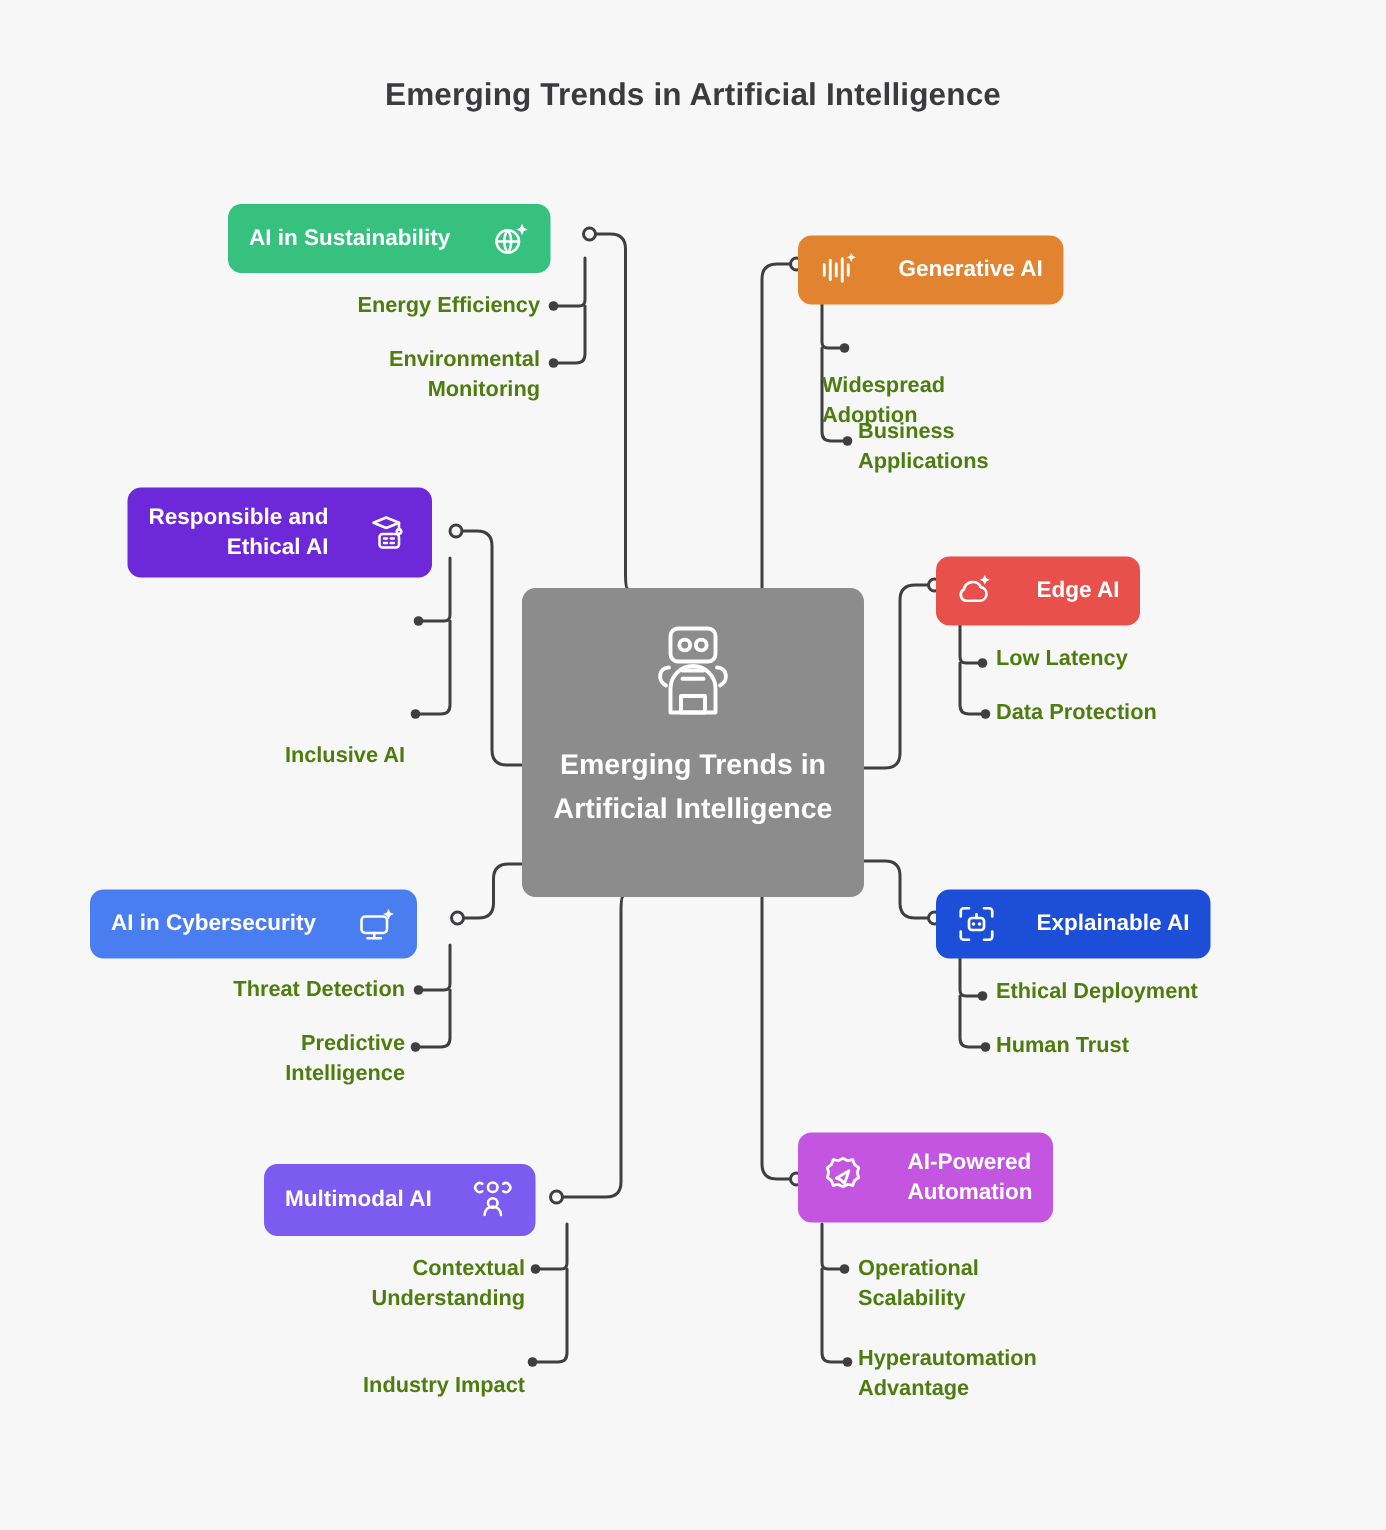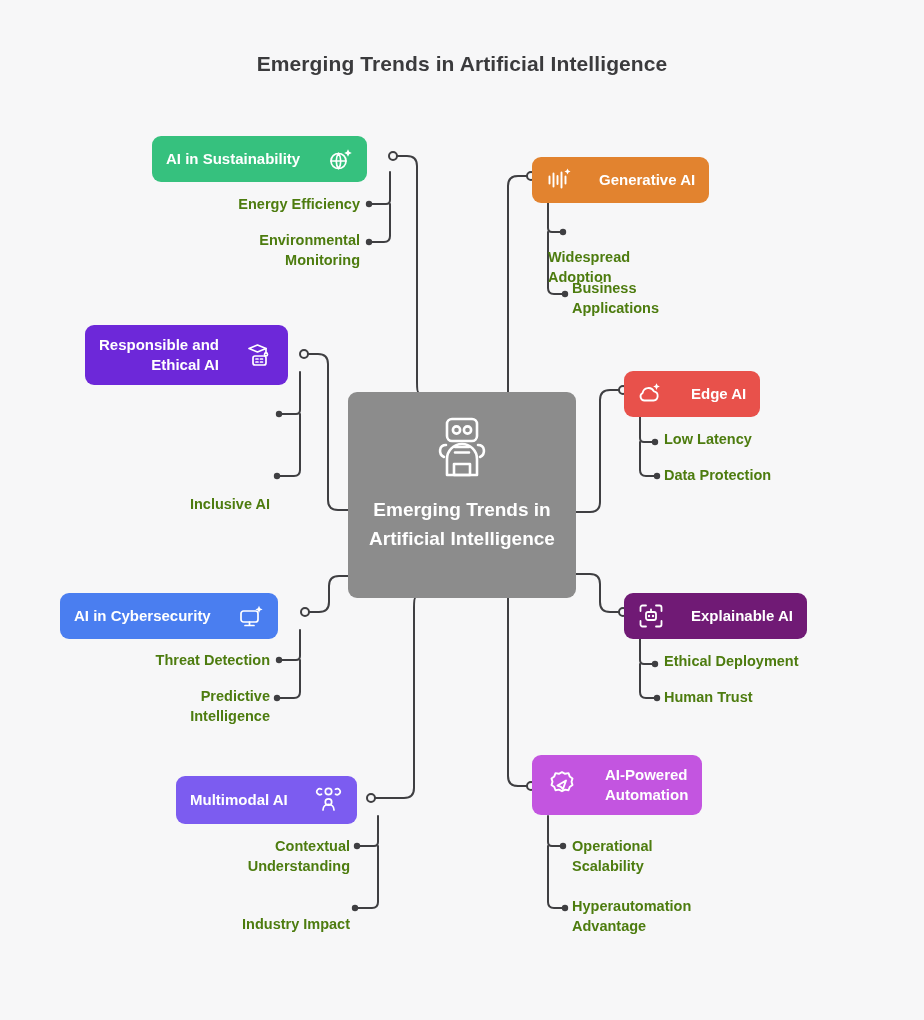--- a/index.html
+++ b/index.html
@@ -263,21 +263,21 @@
       <svg width="26" height="26" viewBox="0 0 26 26" fill="none" stroke="#fff" stroke-width="1.8" stroke-linecap="round" stroke-linejoin="round">
         <path d="M6.5 19.5h9a4.6 4.6 0 0 0 .4-9.1 6 6 0 0 0 -11.3 1.6 4 4 0 0 0 1.9 7.5z"></path>
         <path d="M18.5 2.2l1.05 2.3 2.3 1.05 -2.3 1.05 -1.05 2.3 -1.05-2.3 -2.3-1.05 2.3-1.05z" fill="#fff" stroke="none"></path>
       </svg>
     </span>
     <span class="plabel">Edge AI</span>
   </div>
   <div class="sub left-al" style="left:664px; top:430px; width:250px;">Low Latency</div>
   <div class="sub left-al" style="left:664px; top:466px; width:250px;">Data Protection</div>
 
-  <div class="pill" style="left:624px; top:593px; background:#701a75;">
+  <div class="pill" style="left:624px; top:593px; background:#1d4ed8;">
     <span class="ico">
       <svg width="26" height="26" viewBox="0 0 26 26" fill="none" stroke="#fff" stroke-width="1.8" stroke-linecap="round" stroke-linejoin="round">
         <path d="M2.5 8V4.5A2 2 0 0 1 4.5 2.5H8"></path>
         <path d="M18 2.5h3.5a2 2 0 0 1 2 2V8"></path>
         <path d="M23.5 18v3.5a2 2 0 0 1 -2 2H18"></path>
         <path d="M8 23.5H4.5a2 2 0 0 1 -2-2V18"></path>
         <rect x="8" y="9" width="10" height="8" rx="2"></rect>
         <circle cx="11" cy="13" r="1.2" fill="#fff" stroke="none"></circle>
         <circle cx="15" cy="13" r="1.2" fill="#fff" stroke="none"></circle>
         <path d="M13 6.5V9"></path>

